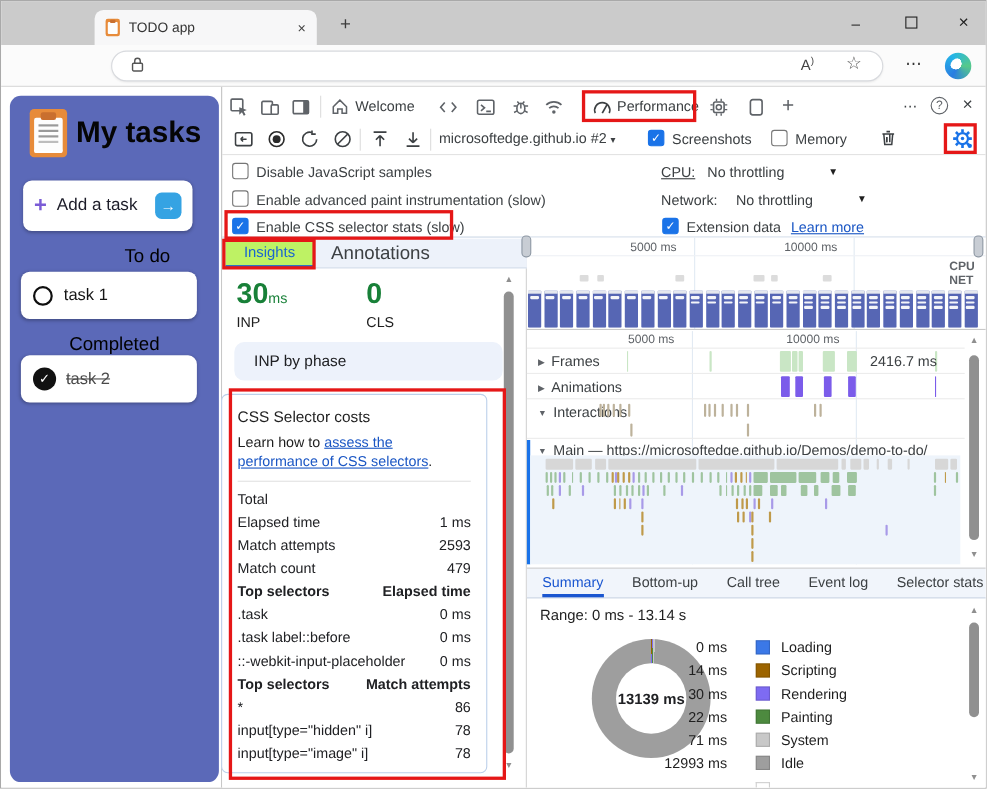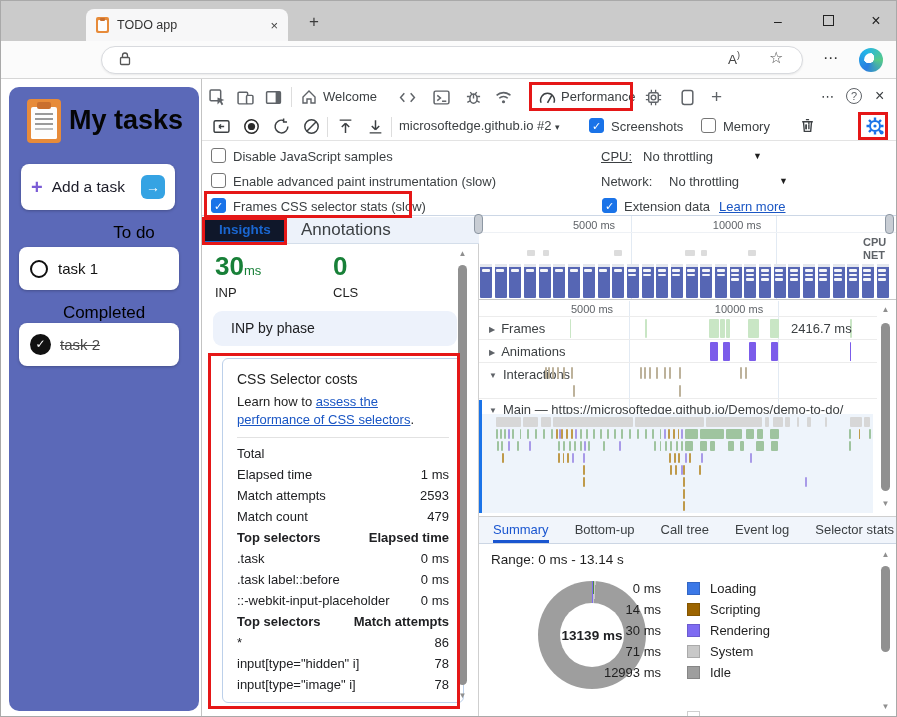--- a/index.html
+++ b/index.html
@@ -62,27 +62,27 @@
   .cb.on{background:#1a73e8;border-color:#1a73e8;color:#fff;font-size:11px;font-weight:700;text-align:center;line-height:15px;}
   .tri{font-size:9px;color:#1f1f1f;position:absolute;}
   a.lnk{color:#1a56c4;text-decoration:underline;}
 
   
   .redbox{position:absolute;border:3px solid #e51717;pointer-events:none;z-index:50;}
 
   
   #insights{position:absolute;left:201px;top:216px;width:277px;height:501px;background:#fff;border-right:1px solid #cfcfcf;}
   #instabs{position:absolute;left:201px;top:216px;width:277px;height:27px;background:#edf2fa;border-bottom:1px solid #d4deea;}
-  #tab-insights{position:absolute;left:204px;top:216px;width:80px;height:26px;background:#0f172a;color:#1a66d0;font-size:13.5px;text-align:center;line-height:26px;border-bottom:2.5px solid #1a66d0;font-weight:bold;}
+  #tab-insights{position:absolute;left:204px;top:216px;width:80px;height:26px;background:#bef264;color:#1a66d0;font-size:13.5px;text-align:center;line-height:26px;border-bottom:2.5px solid #1a66d0;}
   #tab-annot{position:absolute;left:300px;top:216px;height:26px;color:#3c4043;font-size:17px;line-height:26px;}
   .metric-v{font-size:26px;font-weight:600;color:#188038;}
   .metric-u{font-size:13px;color:#188038;}
   .metric-l{font-size:13px;color:#1f1f1f;}
   #inpphase{position:absolute;left:212px;top:310px;width:244px;height:35px;background:#edf2fb;border-radius:9px;font-size:14px;color:#202124;line-height:35px;padding-left:18px;}
-  #costcard{position:absolute;left:221px;top:357px;width:242px;height:345px;background:#fff;border:1px solid #bcd0ea;border-radius:6px;padding:10px 14px 6px 14px;overflow:hidden;}
+  #costcard{position:absolute;left:200px;top:357px;width:242px;height:345px;background:#fff;border:1px solid #bcd0ea;border-radius:6px;padding:10px 14px 6px 14px;overflow:hidden;}
   #costcard .ctitle{font-size:14px;color:#1f1f1f;line-height:20px;margin-bottom:4px;}
   #costcard .cpara{font-size:13px;color:#1f1f1f;line-height:18px;margin-bottom:8px;}
   #costcard hr{border:none;border-top:1px solid #e2e2e2;margin:6px 0 5px 0;}
   .cost-row{display:flex;justify-content:space-between;font-size:13px;color:#202124;line-height:21px;}
   .cost-row.hdr{font-weight:700;}
   
   .sbar{position:absolute;width:13px;}
   .sb-thumb{position:absolute;left:2px;width:9px;background:#909090;border-radius:5px;}
   .sb-arrow{position:absolute;left:0;width:13px;text-align:center;font-size:8px;color:#8f8f8f;}
 
@@ -315,21 +315,21 @@
         <circle cx="16.6" cy="16.6" r="2" fill="#1a73e8"></circle>
       </svg>
   </div>
 
   <div id="settings"></div>
   <span class="cb" style="left:210px;top:147px;"></span>
   <div class="dtxt" style="left:232px;top:148px;">Disable JavaScript samples</div>
   <span class="cb" style="left:210px;top:172px;"></span>
   <div class="dtxt" style="left:232px;top:173px;">Enable advanced paint instrumentation (slow)</div>
   <span class="cb on" style="left:210px;top:197px;">✓</span>
-  <div class="dtxt" style="left:232px;top:198px;">Frames CSS selector stats (slow)</div>
+  <div class="dtxt" style="left:232px;top:198px;">Enable CSS selector stats (slow)</div>
   <div class="dtxt" style="left:600px;top:148px;text-decoration:underline;">CPU:</div>
   <div class="dtxt" style="left:642px;top:148px;">No throttling</div>
   <div class="tri" style="left:752px;top:150px;">▼</div>
   <div class="dtxt" style="left:600px;top:173px;">Network:</div>
   <div class="dtxt" style="left:668px;top:173px;">No throttling</div>
   <div class="tri" style="left:778px;top:175px;">▼</div>
   <span class="cb on" style="left:601px;top:197px;">✓</span>
   <div class="dtxt" style="left:623px;top:198px;">Extension data</div>
   <div class="dtxt" style="left:718px;top:198px;"><a class="lnk">Learn more</a></div>
 
@@ -743,20 +743,25 @@
         <div class="lval">14 ms</div>
         <div class="lsw" style="background: rgb(156, 100, 0);"></div>
         <div class="llab">Scripting</div>
       </div>
       <div class="lrow">
         <div class="lval">30 ms</div>
         <div class="lsw" style="background: rgb(126, 107, 242);"></div>
         <div class="llab">Rendering</div>
       </div>
       <div class="lrow">
+        <div class="lval">22 ms</div>
+        <div class="lsw" style="background: rgb(77, 138, 63);"></div>
+        <div class="llab">Painting</div>
+      </div>
+      <div class="lrow">
         <div class="lval">71 ms</div>
         <div class="lsw" style="background: rgb(200, 200, 200);"></div>
         <div class="llab">System</div>
       </div>
       <div class="lrow">
         <div class="lval">12993 ms</div>
         <div class="lsw" style="background: rgb(158, 158, 158);"></div>
         <div class="llab">Idle</div>
       </div>
     </div>

